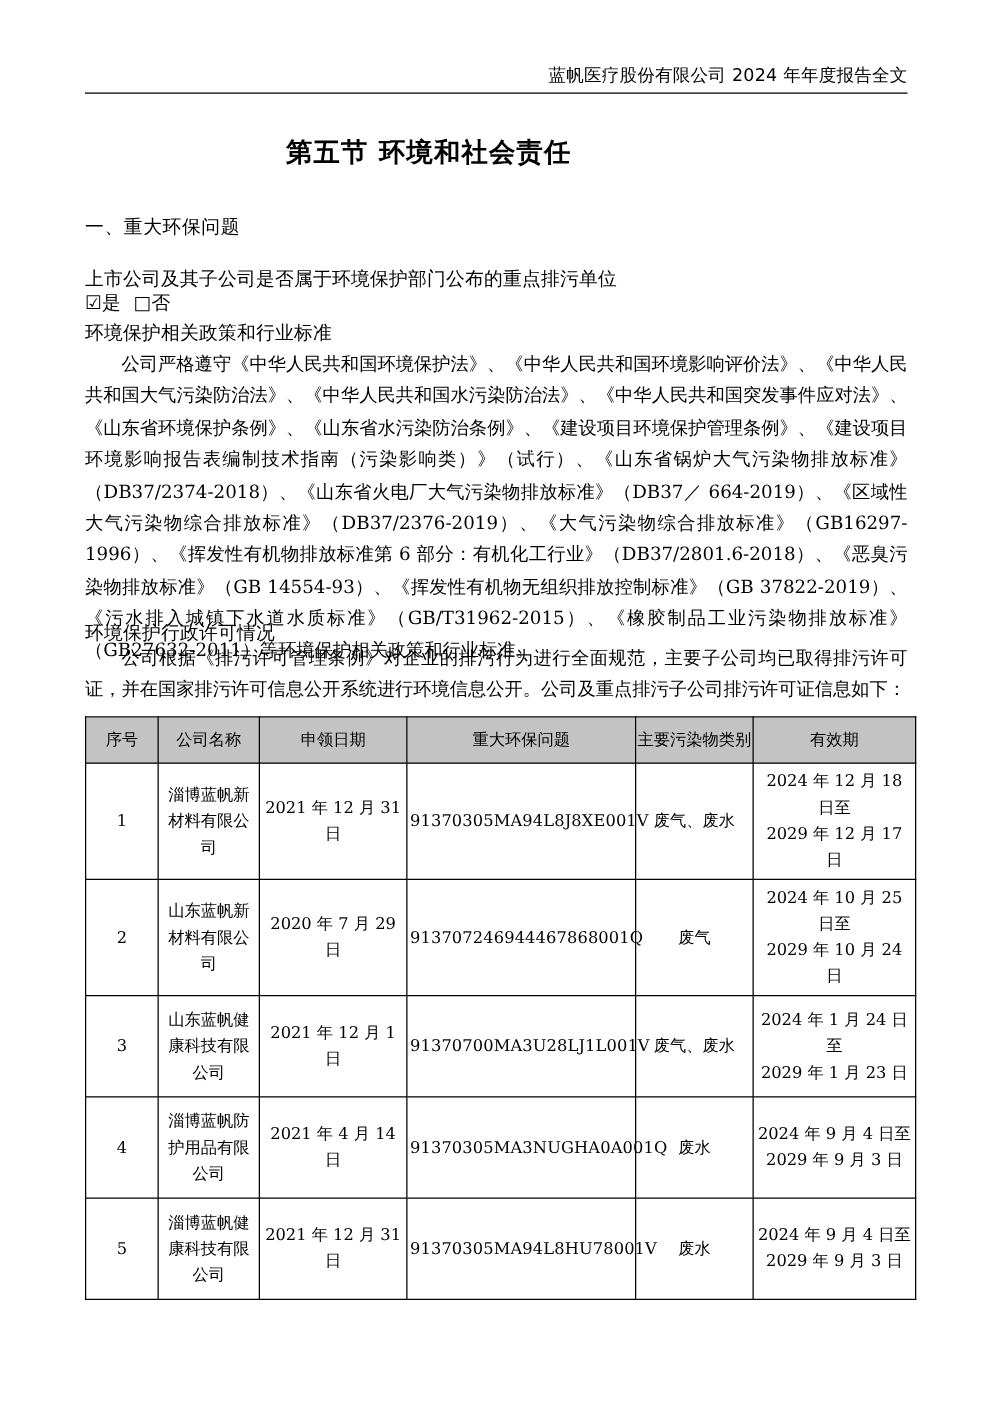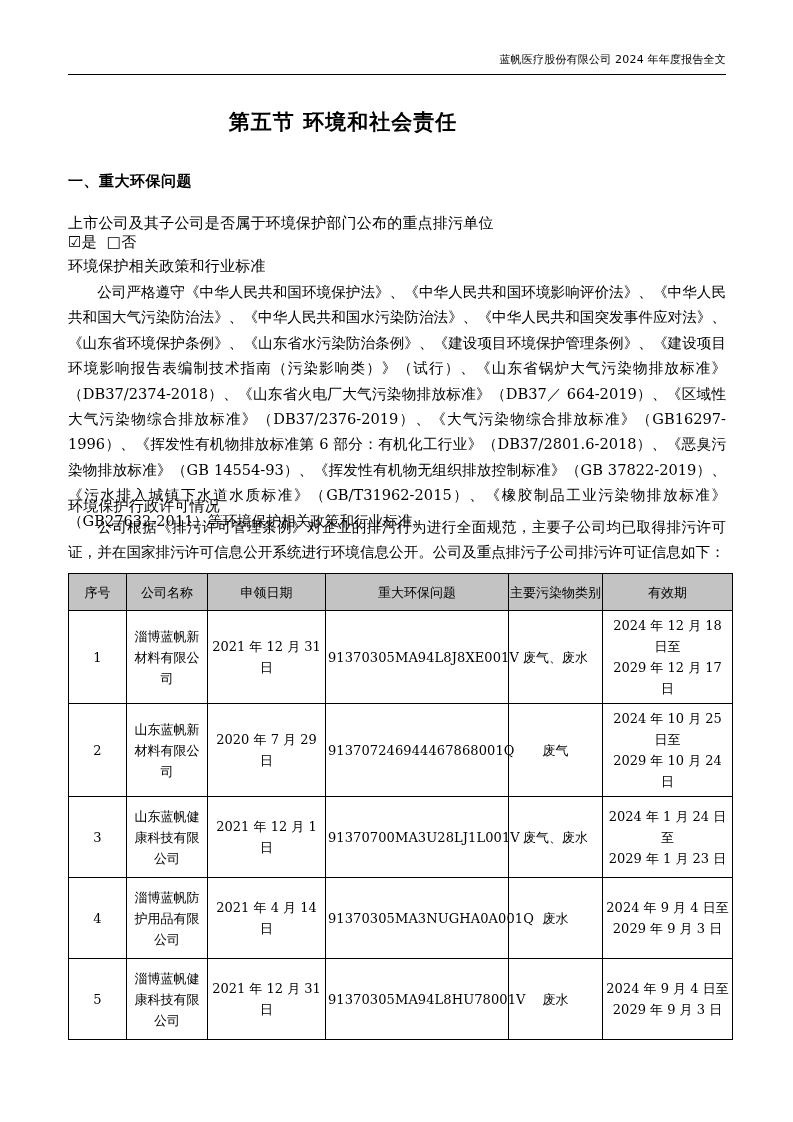--- a/index.html
+++ b/index.html
@@ -23,21 +23,21 @@
   }
 
   
   .run-head {
     position: absolute;
     top: 52px;
     left: 68px;
     width: 658px;
     text-align: right;
     font-family: "DejaVu Sans", "Liberation Sans", sans-serif;
-    font-size: 11px;
+    font-size: 14px;
     letter-spacing: 0.2px;
     color: #000;
     white-space: nowrap;
   }
   .run-rule {
     position: absolute;
     top: 74px;
     left: 68px;
     width: 658px;
     height: 1px;
@@ -56,21 +56,21 @@
     font-size: 21px;
     letter-spacing: 1px;
   }
 
   
   .sec-head {
     position: absolute;
     top: 172px;
     left: 68px;
     font-family: "DejaVu Sans", "Liberation Sans", sans-serif;
-    font-weight: bold;
+    font-weight: normal;
     font-size: 15px;
     letter-spacing: 0.5px;
   }
 
   
   .label-line {
     position: absolute;
     left: 68px;
     font-family: "DejaVu Sans", "Liberation Sans", sans-serif;
     font-size: 15px;

